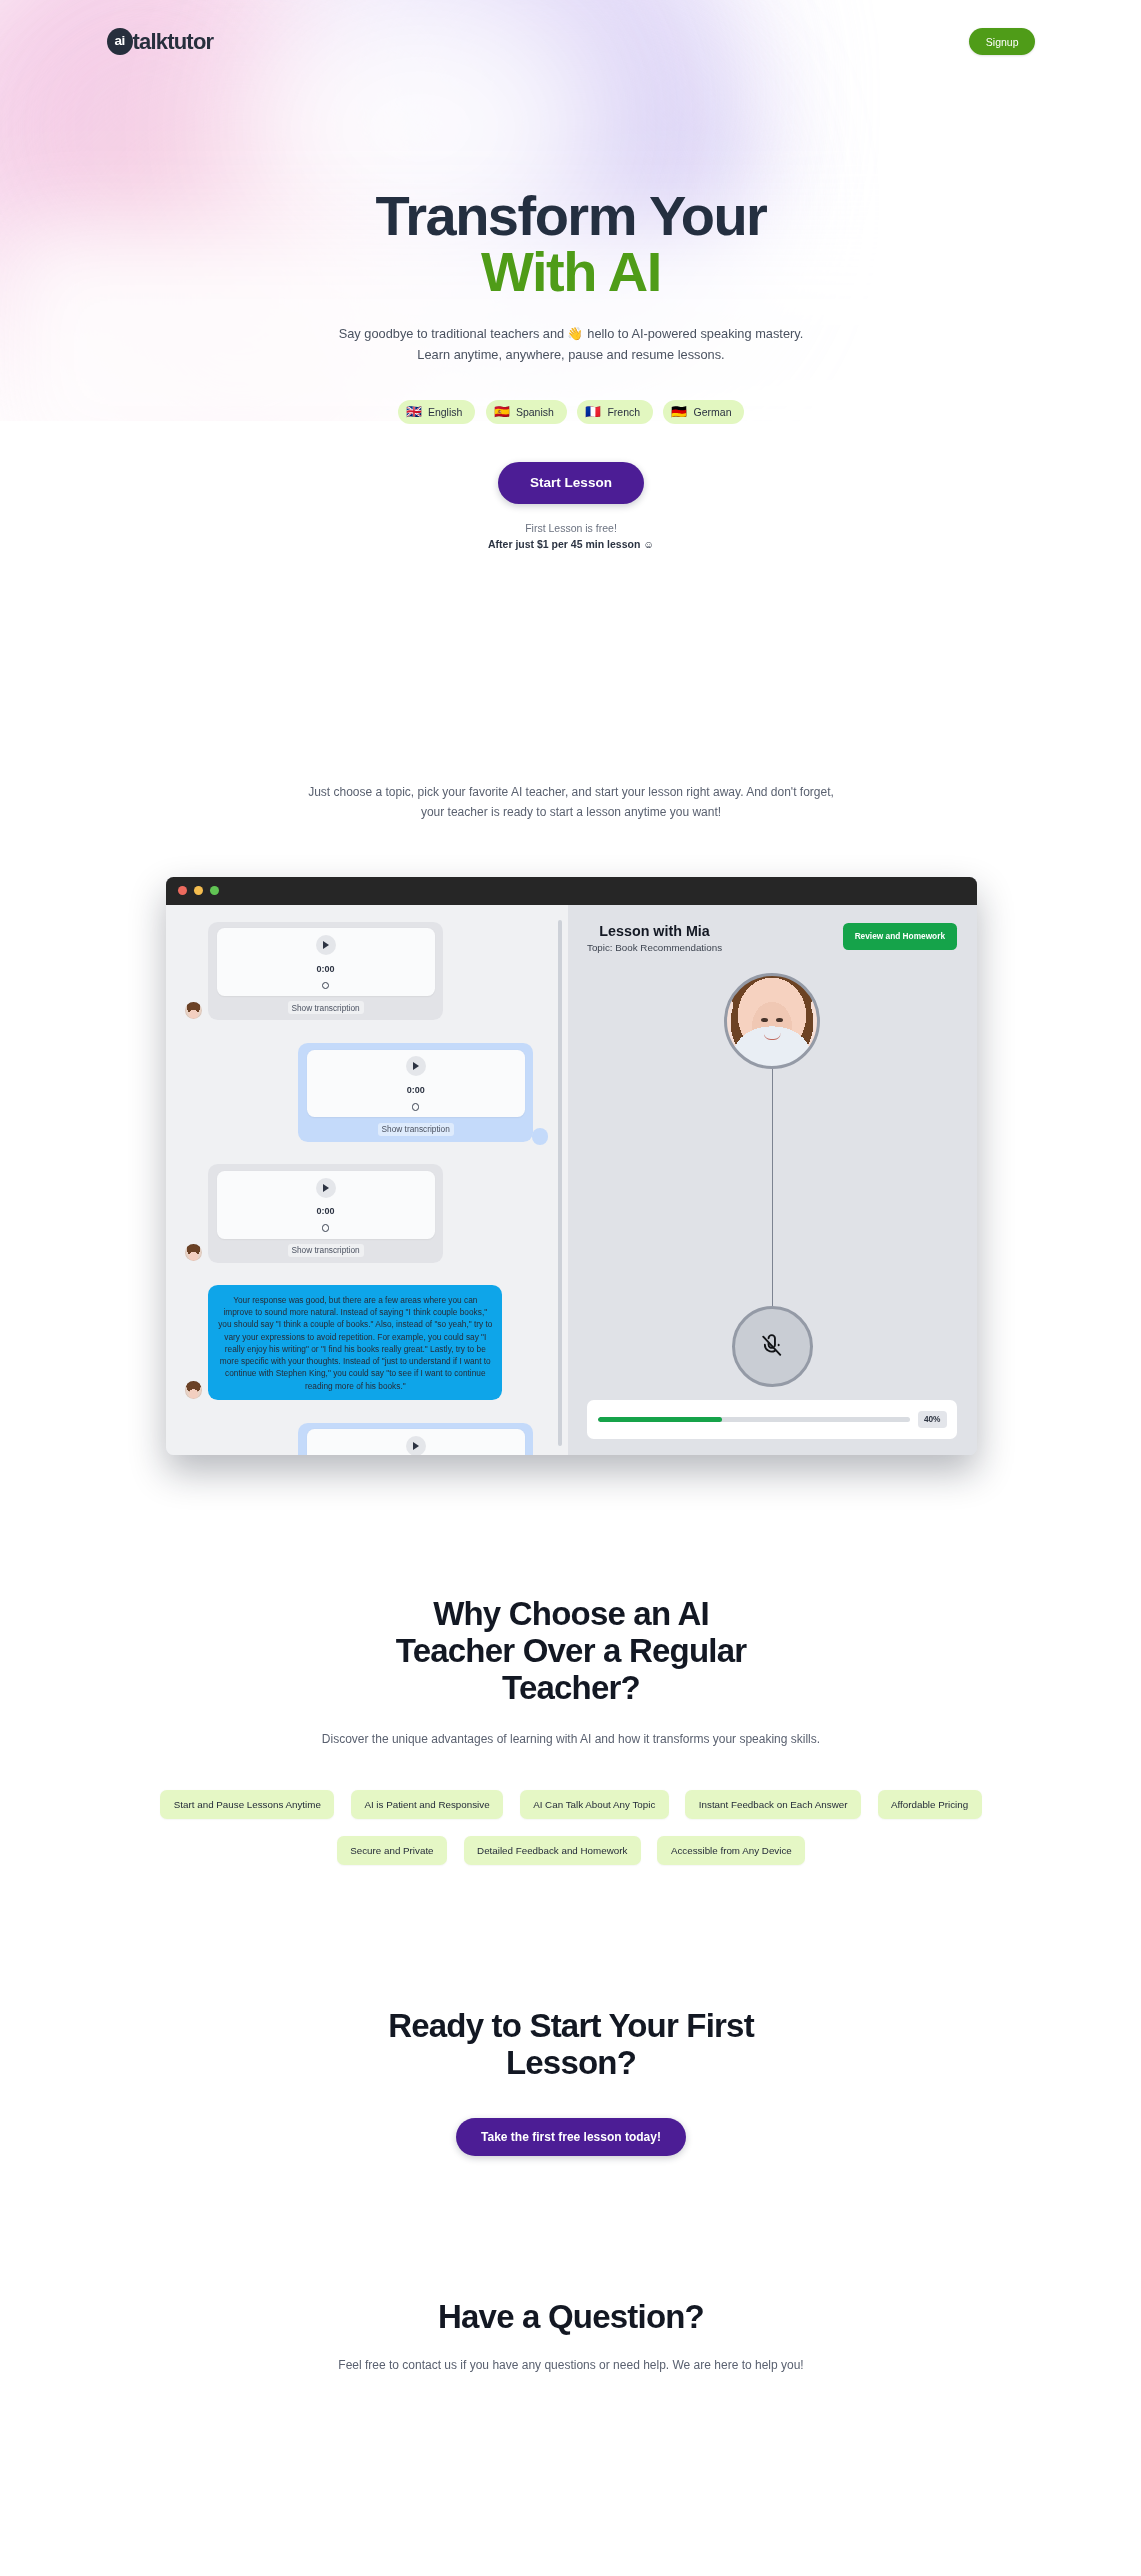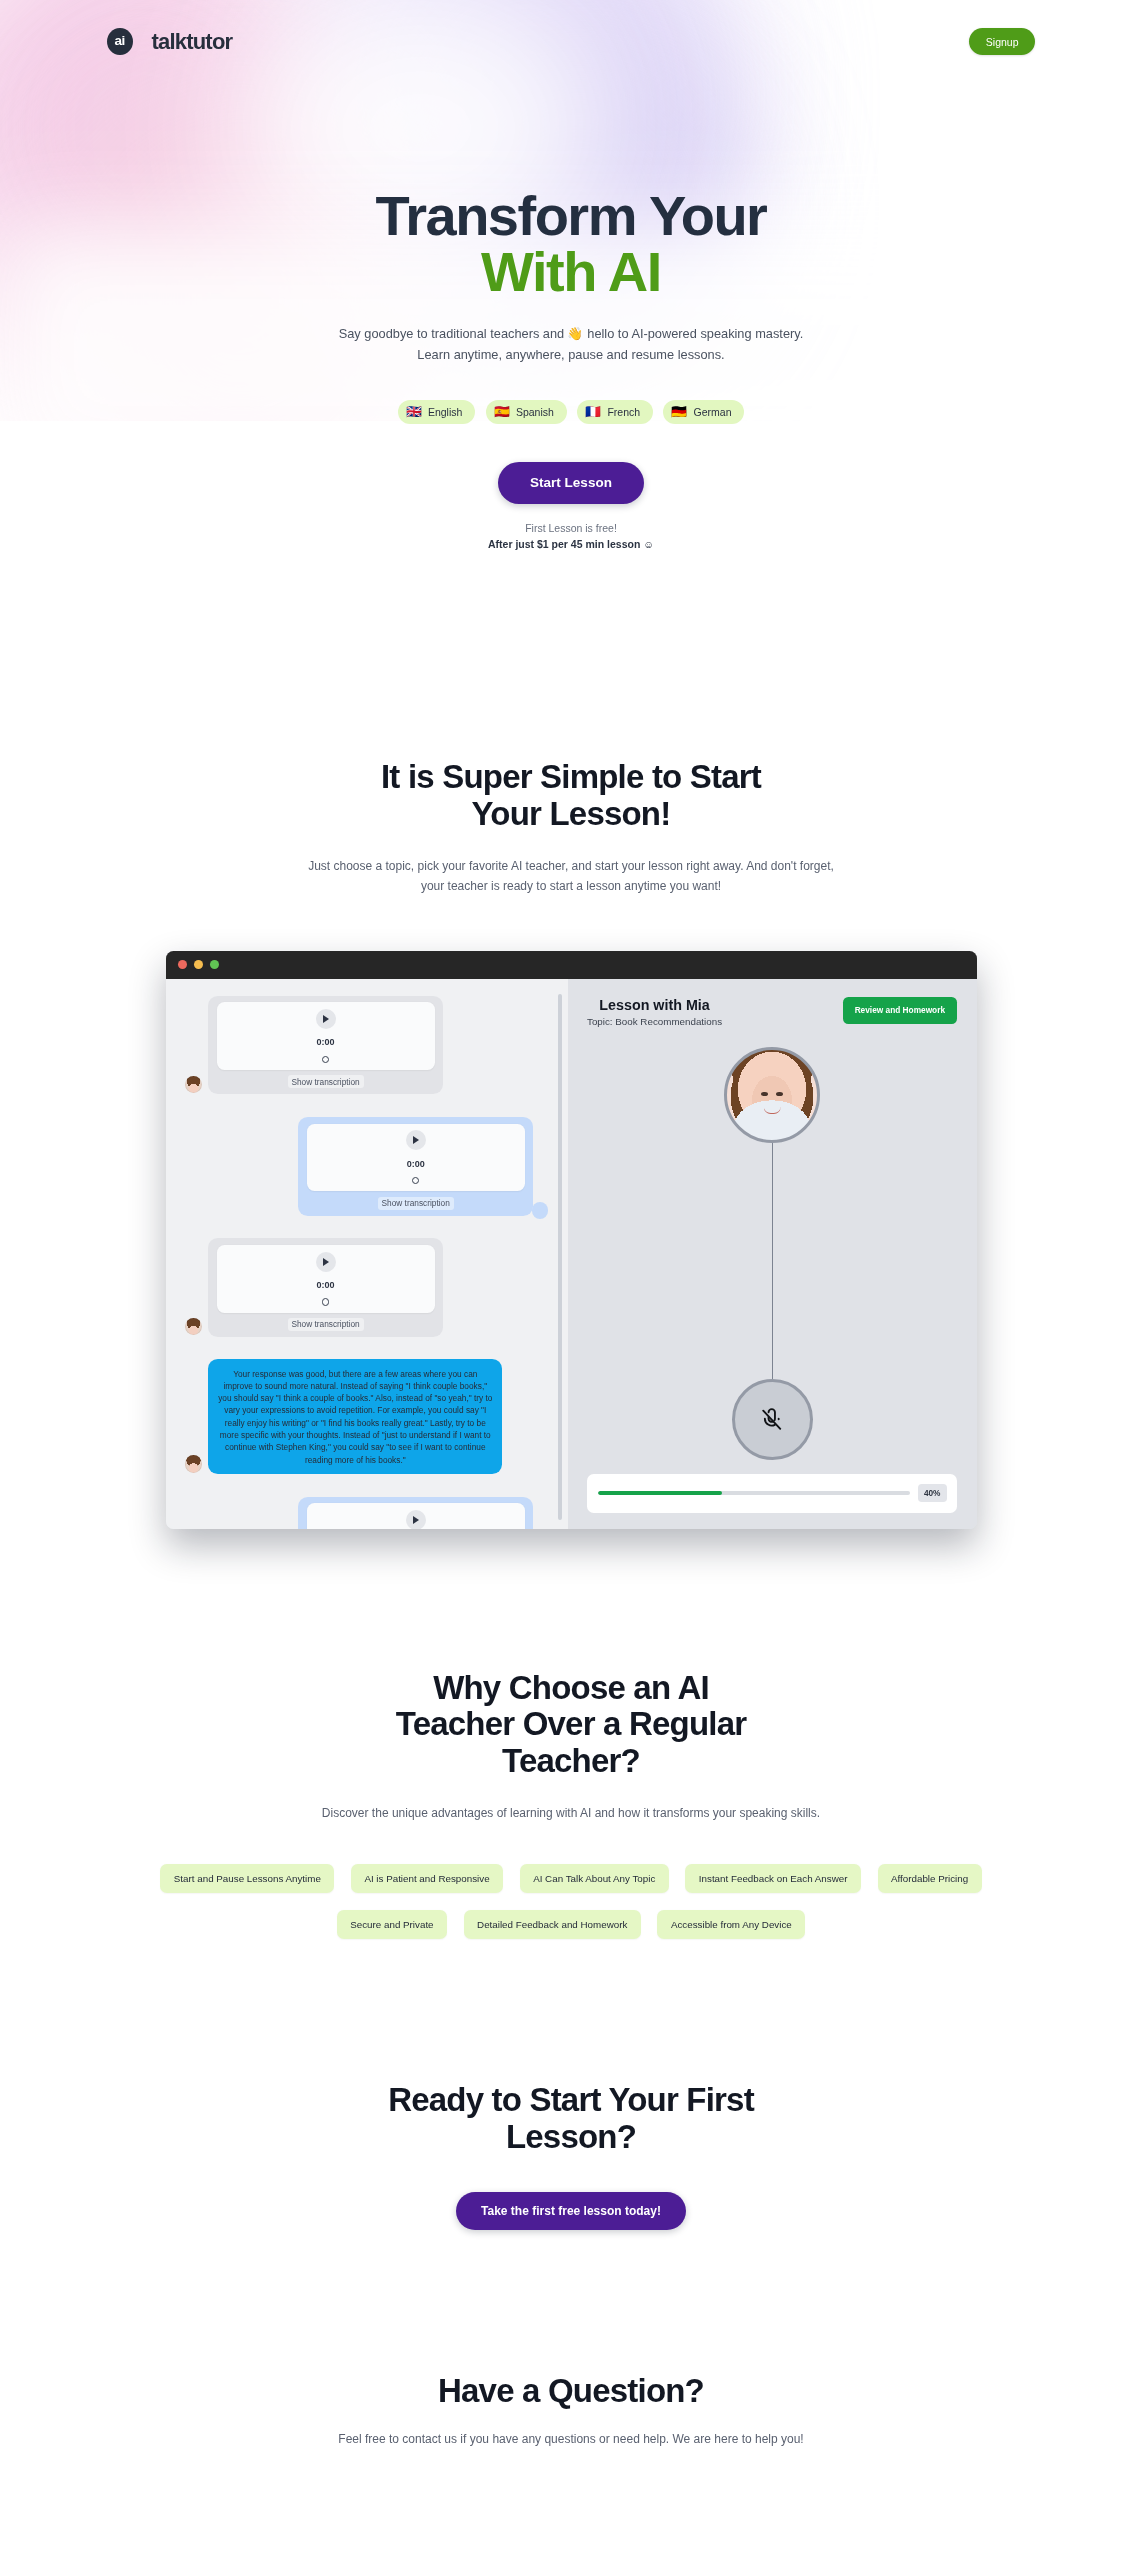--- a/index.html
+++ b/index.html
@@ -35,21 +35,21 @@
   .page { position: relative; z-index: 2; width: 1142px; }
 
   
   .header {
     height: 83px;
     display: flex;
     align-items: center;
     justify-content: space-between;
     padding: 0 107px 0 107px;
   }
-  .logo { display: flex; align-items: center; gap: 19px; }
+  .logo { display: flex; align-items: center; gap: 0; }
   .logo-badge {
     width: 25.5px; height: 27px;
     background: #272f3d;
     border-radius: 50%;
     display: flex; align-items: center; justify-content: center;
     color: #fff;
     font-size: 13.5px;
     font-weight: 700;
     letter-spacing: -0.4px;
     line-height: 1;
@@ -418,24 +418,20 @@
     </div>
 
     <div class="cta-wrap">
       <button class="btn-dark">Start Lesson</button>
       <div class="cta-note1">First Lesson is free!</div>
       <div class="cta-note2">After just $1 per 45 min lesson ☺</div>
     </div>
   </section>
 
   <section class="section sec-simple">
-    <h2>
-      <span>It is Super Simple to Start</span><br>
-      <span>Your Lesson!</span>
-    </h2>
     <p class="lead">Just choose a topic, pick your favorite AI teacher, and start your lesson right away. And don't forget, your teacher is ready to start a lesson anytime you want!</p>
 
     <div class="mockup-wrap">
       <div class="mockup">
         <div class="titlebar">
           <span class="dot dot-r"></span>
           <span class="dot dot-y"></span>
           <span class="dot dot-g"></span>
         </div>
 

